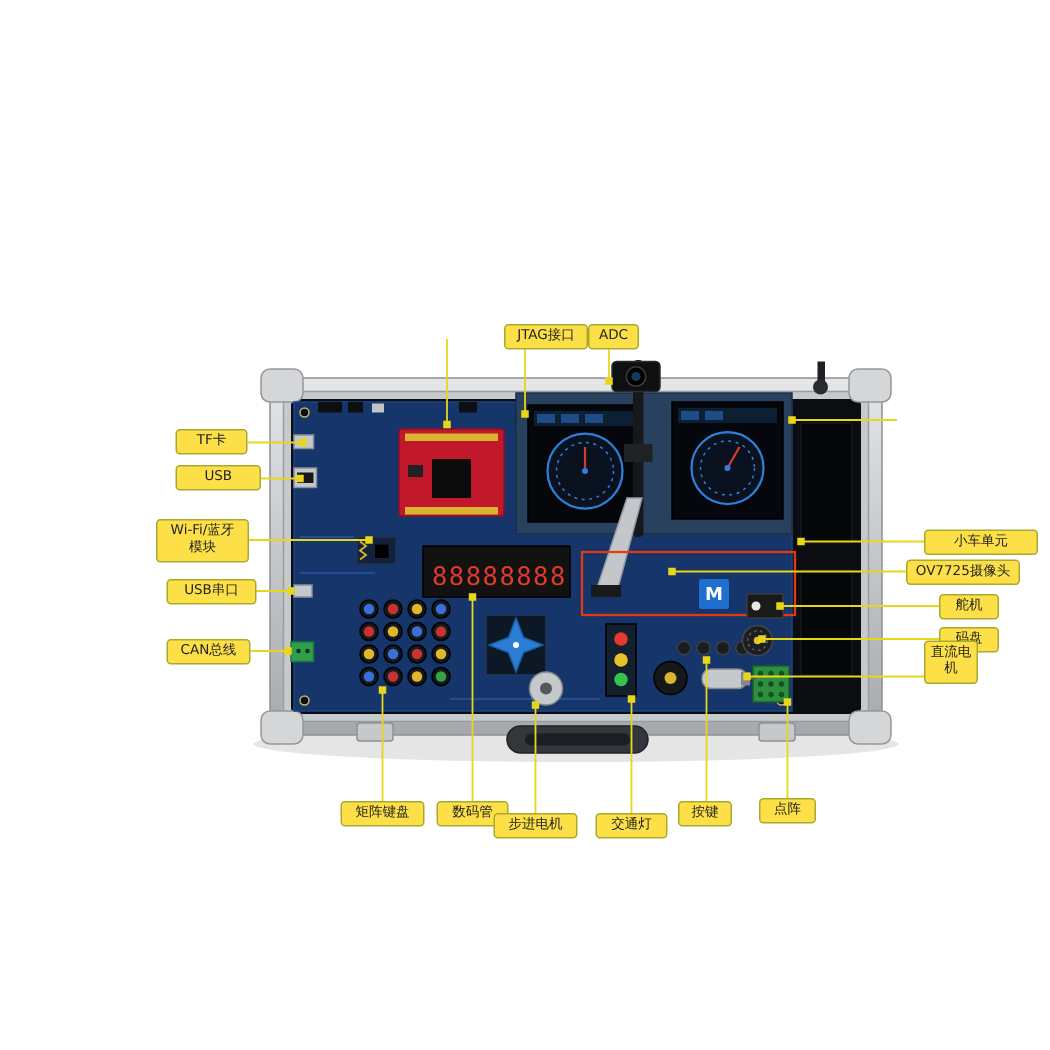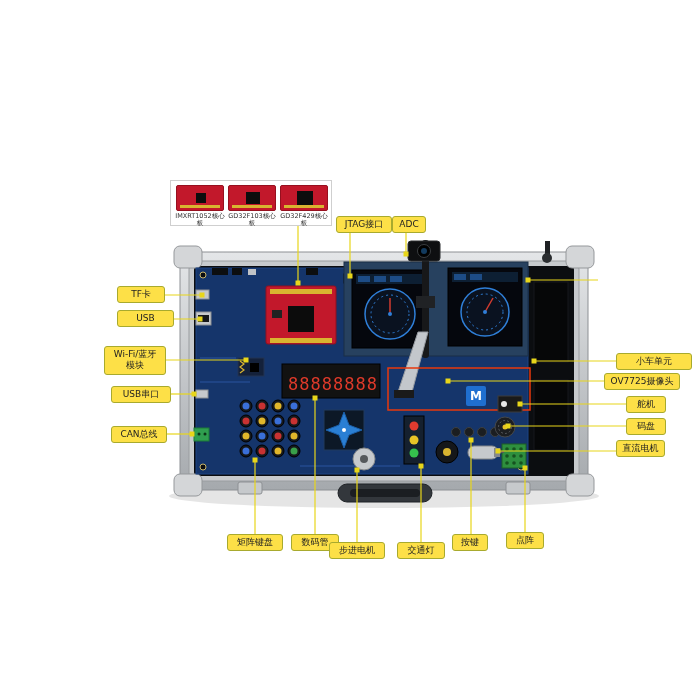--- a/index.html
+++ b/index.html
@@ -283,46 +283,29 @@
       <rect x="189.5" y="431.5" width="5" height="5"></rect>
       <rect x="252.5" y="457.5" width="5" height="5"></rect>
       <rect x="312.5" y="395.5" width="5" height="5"></rect>
       <rect x="354.5" y="467.5" width="5" height="5"></rect>
       <rect x="418.5" y="463.5" width="5" height="5"></rect>
       <rect x="468.5" y="437.5" width="5" height="5"></rect>
       <rect x="522.5" y="465.5" width="5" height="5"></rect>
     </g>
   </svg>
 
-  <div class="panel">
-    <div class="thumb" style="left:5px">
-      <div class="chip" style="left:19px;top:7px;width:10px;height:10px"></div>
-        <div class="gold"></div>
-    </div>
-    <div class="thumb" style="left:57px">
-      <div class="chip" style="left:17px;top:6px;width:14px;height:12px"></div>
-        <div class="gold"></div>
-    </div>
-    <div class="thumb" style="left:109px">
-      <div class="chip" style="left:16px;top:5px;width:16px;height:14px"></div>
-        <div class="gold"></div>
-    </div>
-    <div class="cap" style="left:3px">IMXRT1052核心板</div>
-    <div class="cap" style="left:55px">GD32F103核心板</div>
-    <div class="cap" style="left:107px">GD32F429核心板</div>
-  </div>
 
   <div class="callout" style="left:336px;top:216px;width:56px">JTAG接口</div>
   <div class="callout" style="left:392px;top:216px;width:34px">ADC</div>
 
   <div class="callout" style="left:616px;top:353px;width:76px">小车单元</div>
   <div class="callout" style="left:604px;top:373px;width:76px">OV7725摄像头</div>
   <div class="callout" style="left:626px;top:396px;width:40px">舵机</div>
   <div class="callout" style="left:626px;top:418px;width:40px">码盘</div>
-  <div class="callout" style="left:616px;top:440px;width:49px">直流电机</div>
+  <div class="callout" style="left:616px;top:427px;width:36px">直流电机</div>
 
   <div class="callout" style="left:117px;top:286px;width:48px">TF卡</div>
   <div class="callout" style="left:117px;top:310px;width:57px">USB</div>
   <div class="callout" style="left:104px;top:346px;width:62px">Wi-Fi/蓝牙
 模块</div>
   <div class="callout" style="left:111px;top:386px;width:60px">USB串口</div>
   <div class="callout" style="left:111px;top:426px;width:56px">CAN总线</div>
 
   <div class="callout" style="left:227px;top:534px;width:56px">矩阵键盘</div>
   <div class="callout" style="left:291px;top:534px;width:48px">数码管</div>

